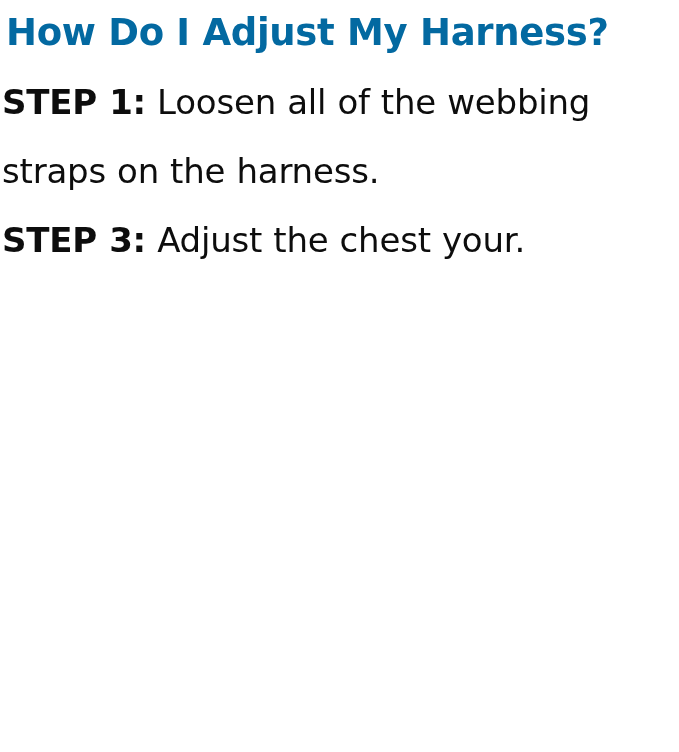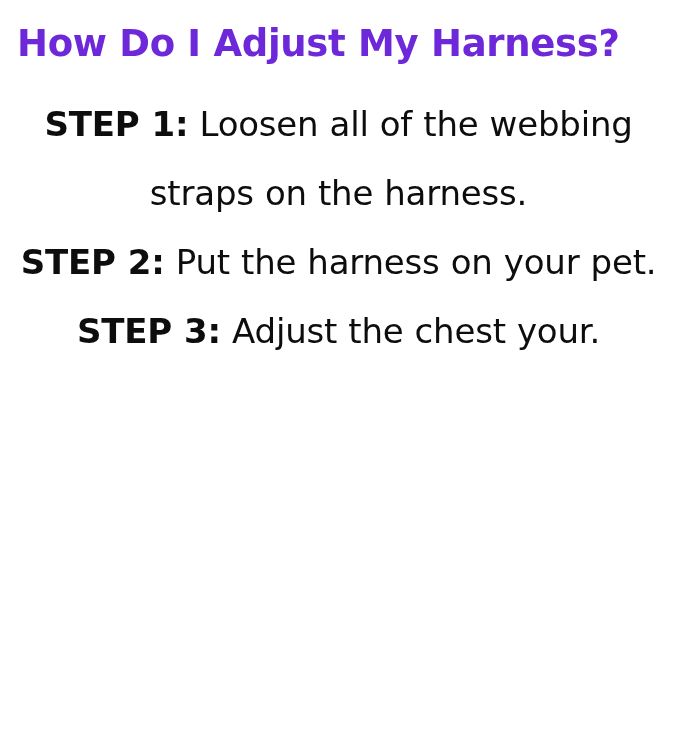--- a/index.html
+++ b/index.html
@@ -18,31 +18,30 @@
     height: 752px;
     box-sizing: border-box;
     padding: 0px 4px 0 2px;
     background: #ffffff;
   }
   .doc-title {
     font-family: "DejaVu Sans", "Liberation Sans", sans-serif;
     font-weight: bold;
     font-size: 37px;
     line-height: 50px;
-    color: #6d28d9;
-    margin: 15px;
+    color: #0369a1;
+    margin: 4px;
     padding: 4px 0 6px 0;
     white-space: nowrap;
     letter-spacing: -0.3px;
   }
   .steps {
     margin: 0;
     padding: 0;
     list-style: none;
-    text-align: center;
   }
   .step {
     font-family: "DejaVu Sans", "Liberation Sans", sans-serif;
     font-size: 34px;
     line-height: 69px;
     color: #0d0d0d;
     margin: 0;
     padding: 0;
     letter-spacing: -0.2px;
     word-spacing: 0.5px;
@@ -60,23 +59,20 @@
 <div class="page">
 
   <h1 class="doc-title">How Do I Adjust My Harness?</h1>
 
   <div class="steps">
 
     <p class="step">
       <span class="step-label">STEP 1:</span><span class="step-text"> Loosen all of the webbing straps on the harness.</span>
     </p>
 
-    <p class="step">
-      <span class="step-label">STEP 2:</span>&nbsp;<span class="step-text">Put the harness on your pet.</span>
-    </p>
 
     <p class="step">
       <span class="step-label">STEP 3:</span>&nbsp;<span class="step-text">Adjust the chest your.</span>
     </p>
 
 
 
   </div>
 </div>
 

